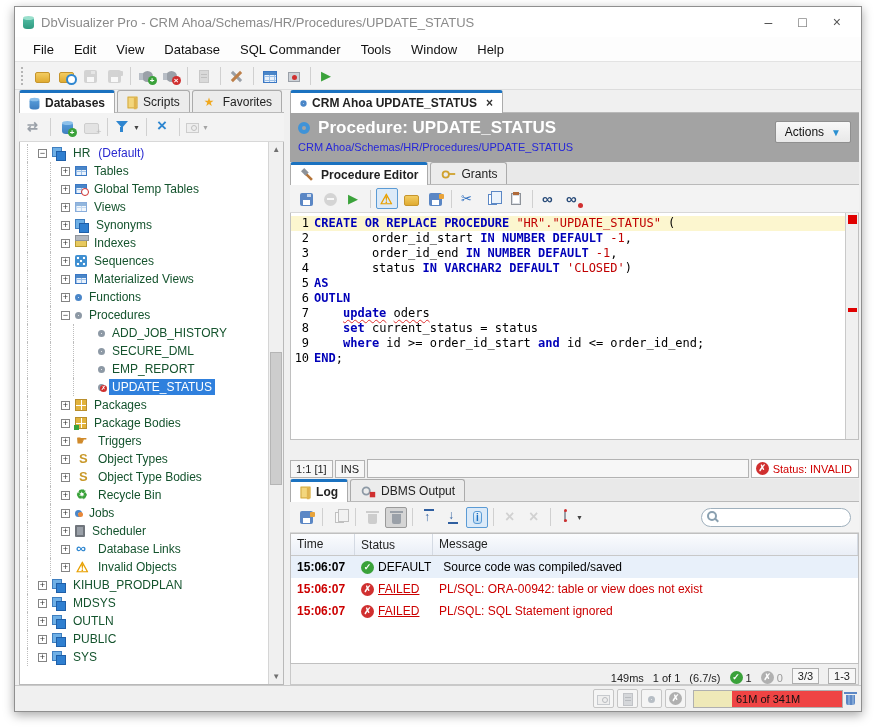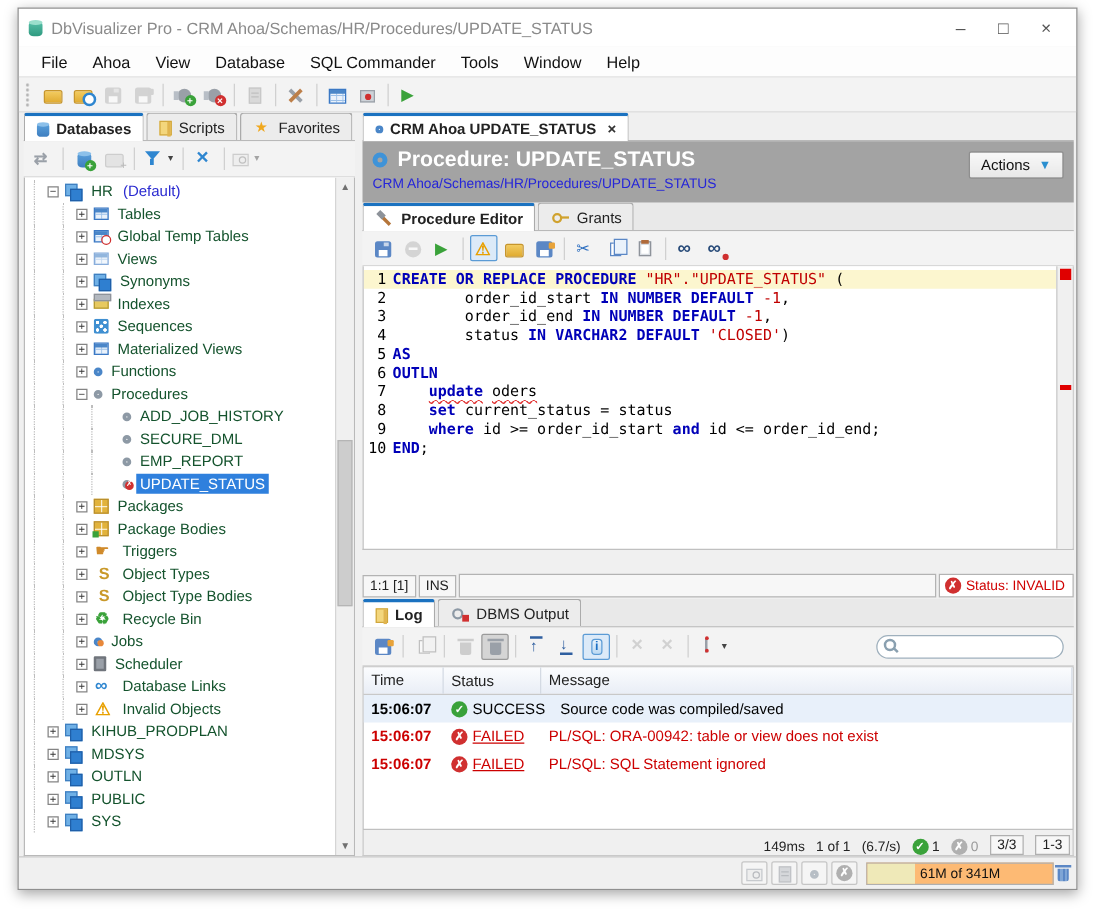--- a/index.html
+++ b/index.html
@@ -191,42 +191,42 @@
   .c-msg{flex:1;padding:0 6px;white-space:nowrap;overflow:hidden;}
   .failtxt{color:#cc0000;text-decoration:underline;}
   .redtxt{color:#cc0000;}
 
   .lstatus{height:21px;flex:0 0 21px;display:flex;align-items:flex-end;justify-content:flex-end;gap:9px;font-size:11px;color:#222;padding:0 2px;border:1px solid #c9c9c9;border-top:none;background:#f0f0f0;}
   .lstatus .cnt{display:flex;align-items:center;gap:3px;}
   .lstatus .box{border:1px solid #b0b0b0;background:#f7f7f7;padding:1px 5px;}
 
   .bottombar{height:26px;flex:0 0 26px;background:#f0f0f0;border-top:1px solid #c9c9c9;display:flex;align-items:center;justify-content:flex-end;gap:3px;padding:0 6px;}
   .bbtn{width:21px;height:19px;border:1px solid #c5c5c5;background:#f5f5f5;display:inline-flex;align-items:center;justify-content:center;border-radius:2px;}
-  .membar{width:150px;height:18px;border:1px solid #b0b0b0;background:#fdba74;position:relative;margin-left:4px;font-size:11px;}
+  .membar{width:150px;height:18px;border:1px solid #b0b0b0;background:#ef4444;position:relative;margin-left:4px;font-size:11px;}
   .membar .fill{position:absolute;left:0;top:0;bottom:0;width:38px;background:#efe9b8;}
   .membar .memtxt{position:absolute;left:42px;top:2px;color:#111;}
 </style>
 </head>
 <body>
 
 <div id="win">
 
   <div class="titlebar">
     <span class="icn i-cyl green"></span>
     <span class="ttl">DbVisualizer Pro - CRM Ahoa/Schemas/HR/Procedures/UPDATE_STATUS</span>
     <span class="wctl">
       <span>–</span>
       <span>□</span>
       <span>×</span>
     </span>
   </div>
 
   <div class="menubar" id="menubar">
       <span class="mi">File</span>
-      <span class="mi">Ahoa</span>
+      <span class="mi">Edit</span>
       <span class="mi">View</span>
       <span class="mi">Database</span>
       <span class="mi">SQL Commander</span>
       <span class="mi">Tools</span>
       <span class="mi">Window</span>
       <span class="mi">Help</span>
     </div>
 
   <div class="toolbar">
     <span class="grip"></span>
@@ -689,21 +689,21 @@
         <div class="lhead">
           <span class="hc c-time" style="font-weight:normal;">Time</span>
           <span class="hc c-status">Status</span>
           <span class="hc c-msg">Message</span>
         </div>
         <div id="log-rows">
             <div class="lrow alt">
               <span class="c-time">15:06:07</span>
               <span class="c-status">
                 <span class="badge green">✓</span>
-                <span class="">SUCCESS</span>
+                <span class="">DEFAULT</span>
               </span>
               <span class="c-msg">Source code was compiled/saved</span>
             </div>
             <div class="lrow">
               <span class="c-time redtxt">15:06:07</span>
               <span class="c-status">
                 <span class="badge red">✗</span>
                 <span class="failtxt">FAILED</span>
               </span>
               <span class="c-msg redtxt">PL/SQL: ORA-00942: table or view does not exist</span>

